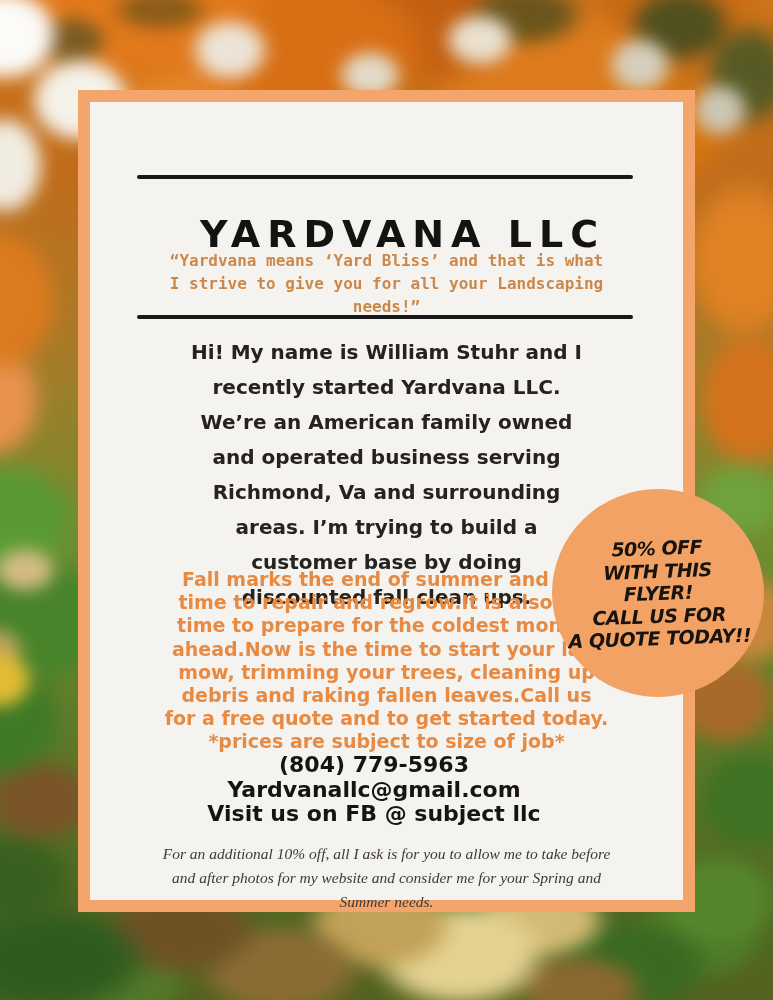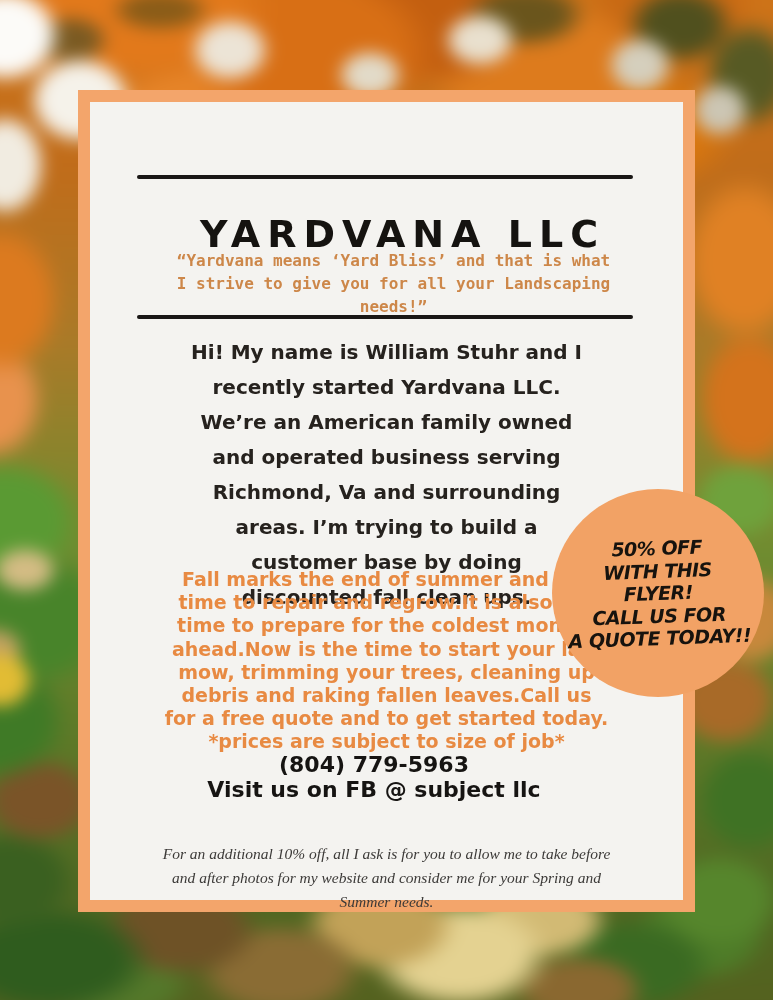--- a/index.html
+++ b/index.html
@@ -93,21 +93,20 @@
     text-align:center;
     font-size:38px;font-weight:bold;letter-spacing:7px;
     color:#151310;white-space:nowrap;
   }
   .quote{
     position:absolute;top:147px;left:0;width:100%;margin:0;
     text-align:center;white-space:pre-line;
     font-family:"DejaVu Sans Mono",monospace;
     font-size:16px;font-weight:bold;line-height:23px;
     color:#cd8749;
-    padding-left:7px;
   }
   .intro{
     position:absolute;top:233px;left:0;width:100%;margin:0;
     text-align:center;white-space:pre-line;
     font-size:20px;font-weight:bold;line-height:35px;
     color:#26221e;
   }
   .fall{
     position:absolute;top:466px;left:0;width:100%;margin:0;
     text-align:center;white-space:pre-line;
@@ -170,20 +169,21 @@
 time to repair and regrow.It is also the
 time to prepare for the coldest months
 ahead.Now is the time to start your last
 mow, trimming your trees, cleaning up
 debris and raking fallen leaves.Call us
 for a free quote and to get started today.
 *prices are subject to size of job*</p>
 
     <div class="contact">
       <div>(804) 779-5963</div>
+      <div>Yardvanallc@gmail.com</div>
       <div>Visit us on FB @ subject llc</div>
     </div>
 
     <p class="footer">For an additional 10% off, all I ask is for you to allow me to take before
 and after photos for my website and consider me for your Spring and
 Summer needs.</p>
   </div>
 
   <div class="badge">
     <div class="badge-text">50% OFF

